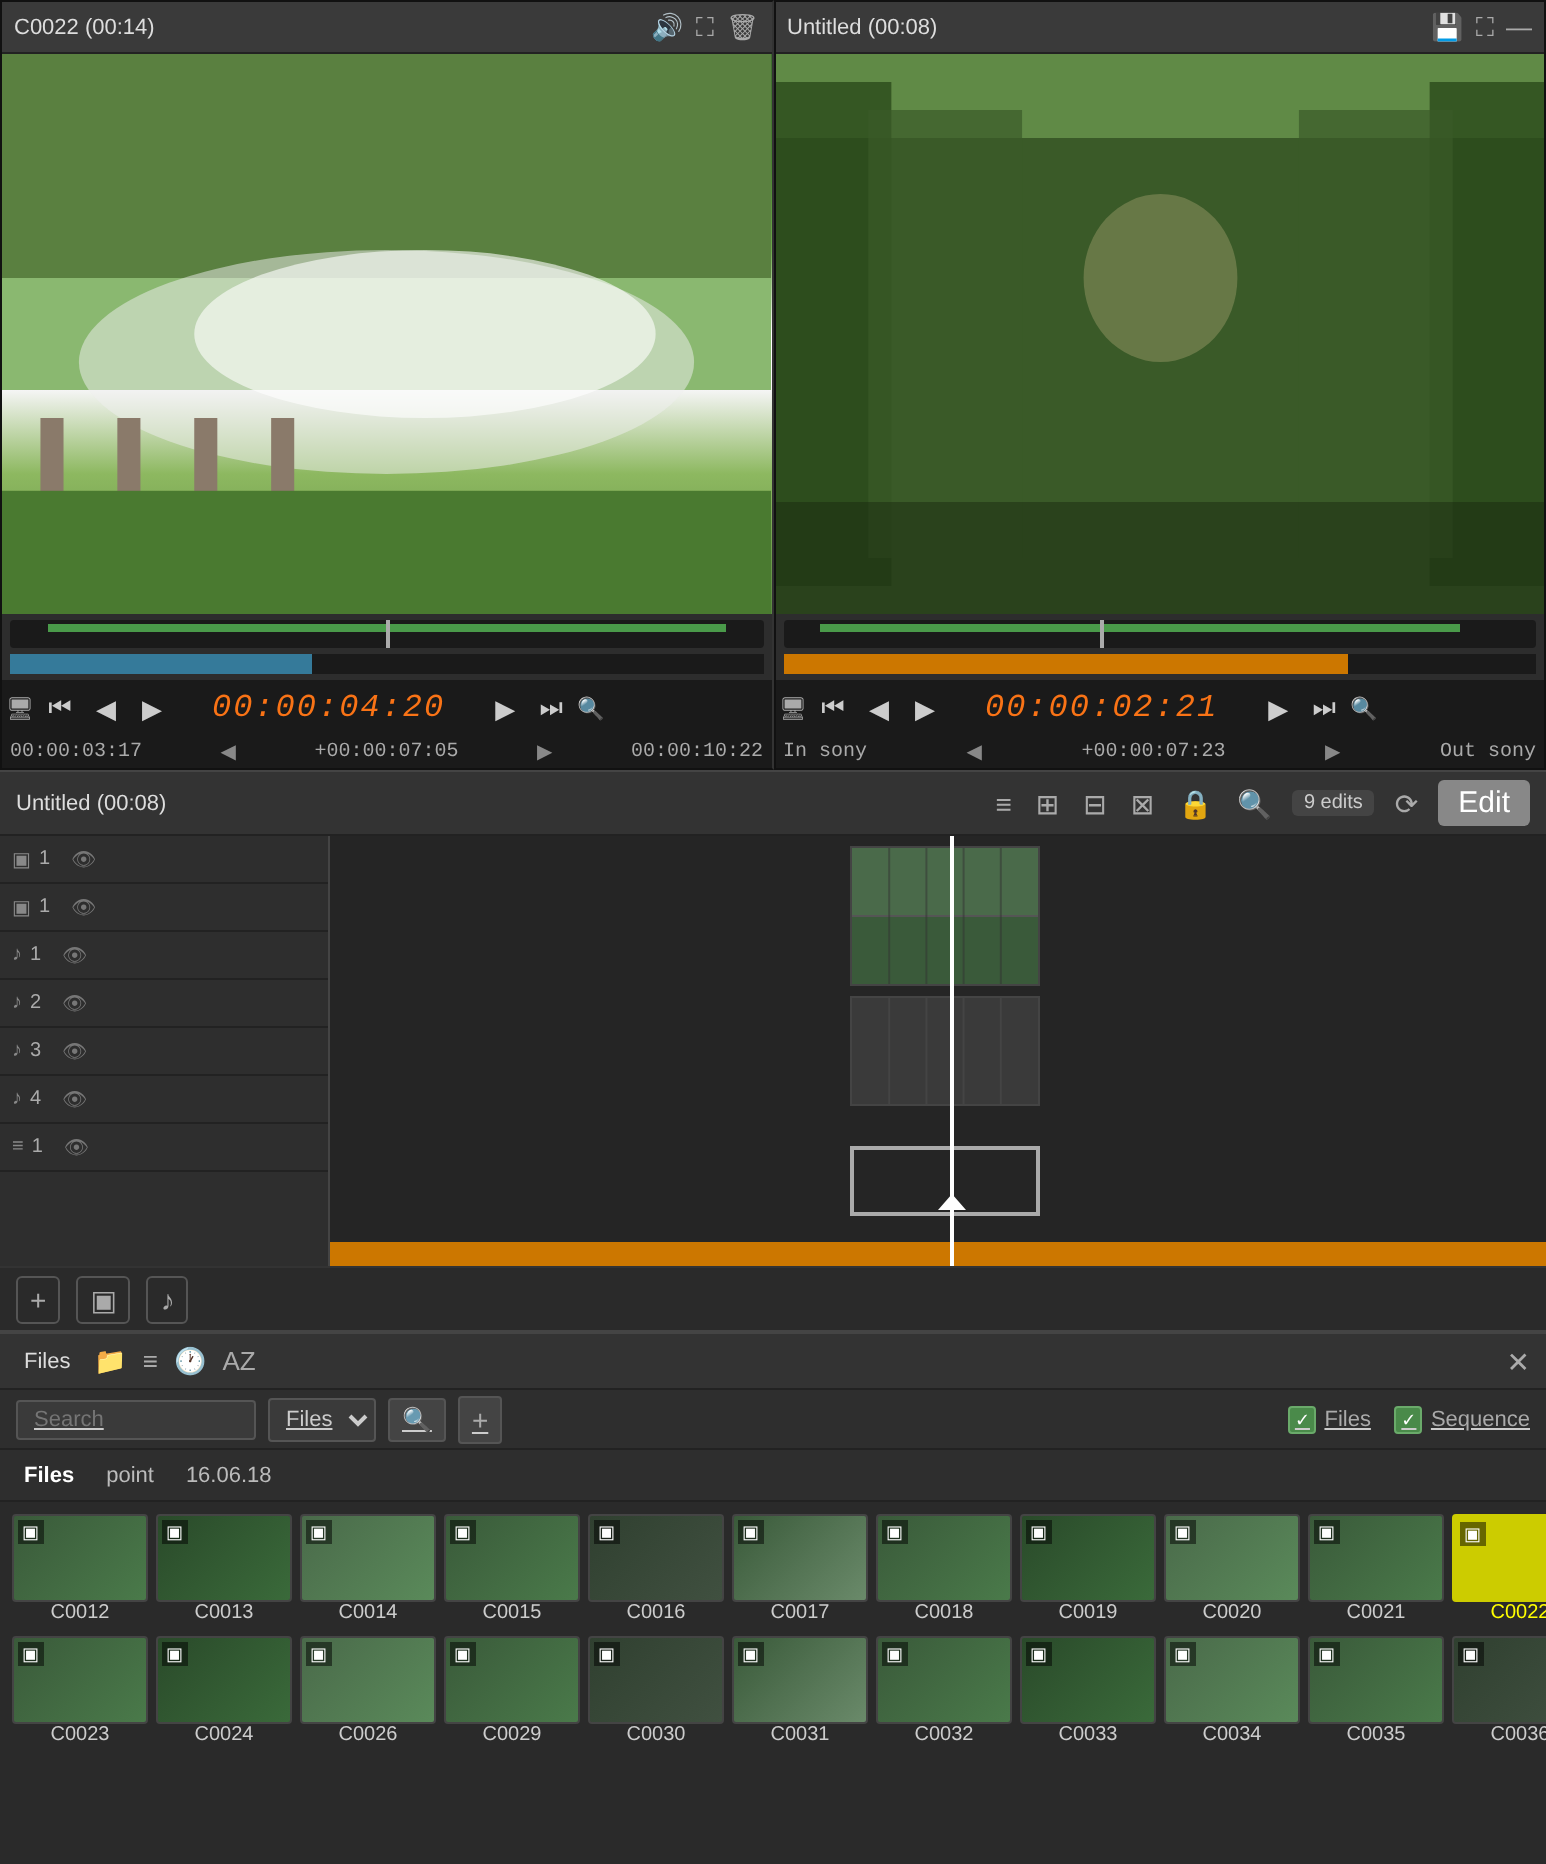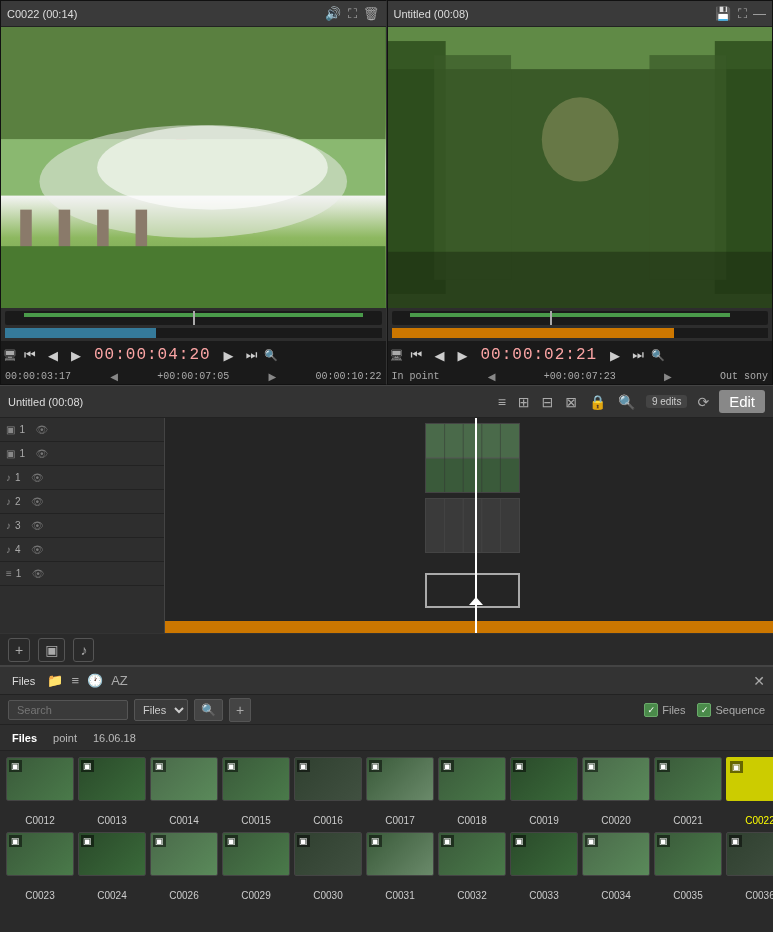--- a/index.html
+++ b/index.html
@@ -122,23 +122,24 @@
       color: #ccc;
       cursor: pointer;
       font-size: 13px;
       padding: 2px 4px;
       min-width: 20px;
       text-align: center;
     }
     .timecode {
       font-size: 16px;
       font-family: 'Courier New', monospace;
-      color: #fca5a5;
-      margin: 0 5px;
+      color: #f97316;
+      margin: 0 17px;
       letter-spacing: 1px;
+      font-style: italic;
     }
     .in-out-row {
       display: flex;
       align-items: center;
       padding: 2px 4px;
       font-size: 10px;
       color: #aaa;
       justify-content: space-between;
     }
     .in-out-time {
@@ -304,20 +305,21 @@
     .files-icon { color: #aaa; font-size: 13px; cursor: pointer; }
     .files-close { color: #aaa; font-size: 14px; cursor: pointer; margin-left: auto; }
     .files-toolbar {
       height: 30px;
       background: #2e2e2e;
       display: flex;
       align-items: center;
       padding: 0 8px;
       gap: 6px;
       border-bottom: 1px solid #222;
+      text-decoration: underline;
     }
     .search-input {
       background: #3a3a3a;
       border: 1px solid #555;
       color: #ccc;
       padding: 3px 8px;
       font-size: 11px;
       border-radius: 2px;
       width: 120px;
     }
@@ -430,21 +432,21 @@
       top: 2px;
       left: 2px;
       font-size: 9px;
       color: #fff;
       background: rgba(0,0,0,0.5);
       padding: 1px 2px;
     }
     .thumb-label {
       font-size: 10px;
       color: #ccc;
-      margin-top: 14px;
+      margin-top: 0;
       text-align: center;
     }
     .thumb-label.selected { color: #ffff00; }
 
     
     .tc1 { background: linear-gradient(135deg, #3a5a3a, #4a7a4a); }
     .tc2 { background: linear-gradient(135deg, #2a4a2a, #3a6a3a); }
     .tc3 { background: linear-gradient(135deg, #4a6a4a, #5a8a5a); }
     .tc4 { background: linear-gradient(135deg, #3a5a3a, #4a7a4a); }
     .tc5 { background: linear-gradient(135deg, #304030, #405040); }
@@ -553,21 +555,21 @@
       <span class="panel-icon" style="font-size:11px;color:#aaa;">🖥</span>
       <button class="ctrl-btn">⏮</button>
       <button class="ctrl-btn">◀</button>
       <button class="ctrl-btn">▶</button>
       <span class="timecode">00:00:02:21</span>
       <button class="ctrl-btn">▶</button>
       <button class="ctrl-btn">⏭</button>
       <span class="panel-icon" style="font-size:11px;">🔍</span>
     </div>
     <div class="in-out-row">
-      <span class="in-out-time">In point</span>
+      <span class="in-out-time">In sony</span>
       <span class="arrow-icon">◀</span>
       <span class="in-out-time">+00:00:07:23</span>
       <span class="arrow-icon">▶</span>
       <span class="in-out-time">Out sony</span>
     </div>
   </div>
 </div>
 
 <div class="timeline-section">
   <div class="timeline-header">

